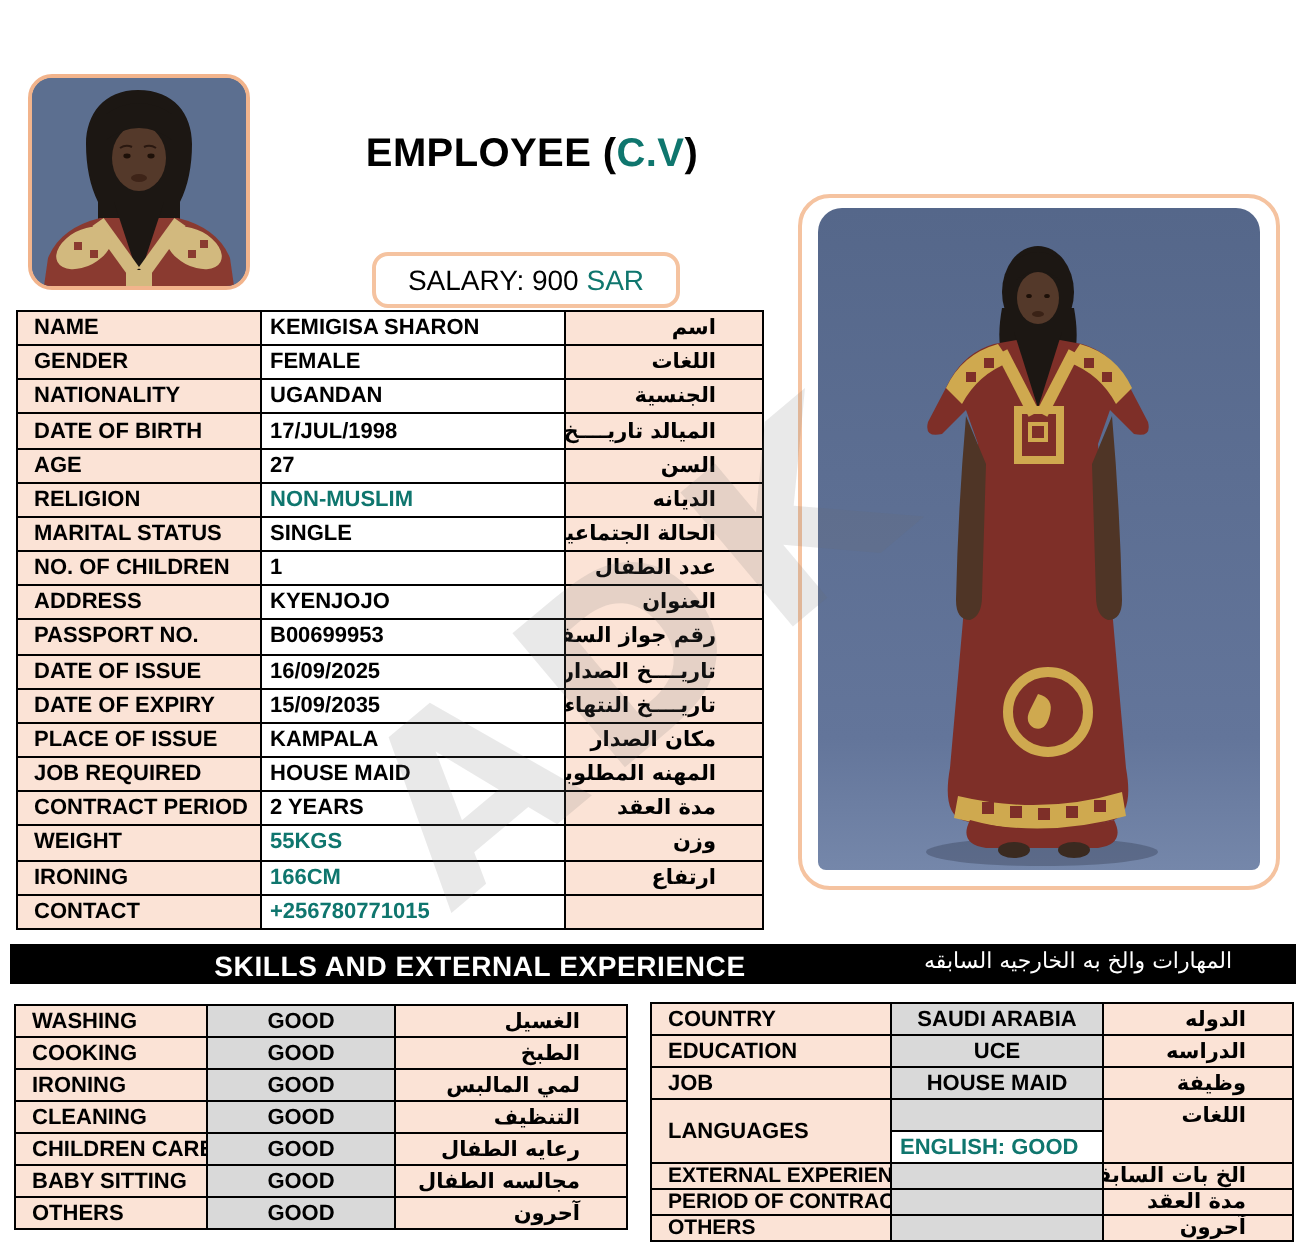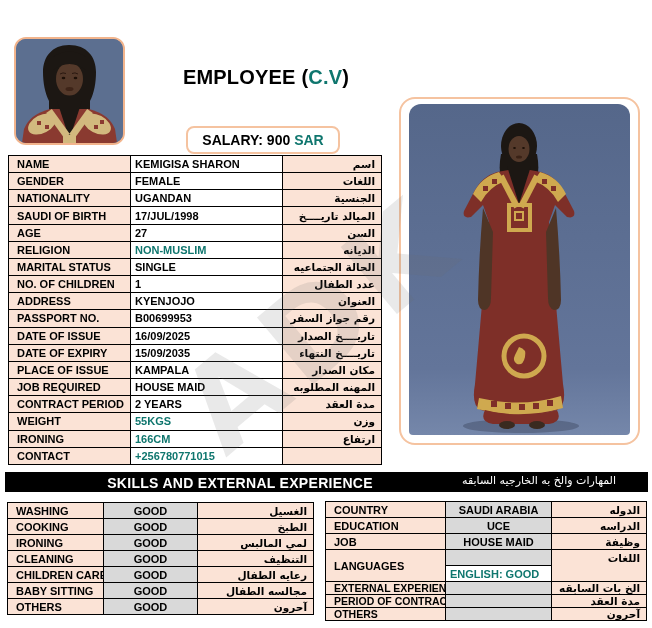--- a/index.html
+++ b/index.html
@@ -8,29 +8,29 @@
   .red{color:#0f766e;}
   
   .headshot-frame{position:absolute;left:14px;top:37px;width:107px;height:104px;
     border:2px solid #f2b48c;border-radius:12px;overflow:hidden;background:#5c6f90;}
   .headshot-frame svg{display:block;}
   
   .title{position:absolute;left:148px;top:66px;width:236px;text-align:center;
     font-size:20px;font-weight:bold;letter-spacing:.2px;}
   .salary-box{position:absolute;left:186px;top:126px;width:150px;height:24px;
     border:2px solid #f5c3a0;border-radius:8px;text-align:center;line-height:24px;
-    font-size:14px;font-weight:bold;background:#fff;}
+    font-size:14px;font-weight:normal;background:#fff;}
   
   table{border-collapse:collapse;position:absolute;table-layout:fixed;}
   td{border:1px solid #000;font-size:11px;font-weight:bold;padding:0 4px;overflow:hidden;white-space:nowrap;}
   td.l{background:#fbe3d6;text-align:left;padding-left:8px;}
   td.v{background:#fff;}
   td.g{background:#d9d9d9;text-align:center;}
   td.a{background:#fbe3d6;text-align:right;direction:rtl;
-       font-family:"DejaVu Sans",sans-serif;font-size:10.5px;padding-right:6px;}
+       font-family:"DejaVu Sans",sans-serif;font-size:10.5px;padding-right:23px;}
   .cv-table{left:8px;top:155px;width:373px;height:310px;border:1.5px solid #000;}
   .cv-table td{height:16px;}
   
   .fullbody-frame{position:absolute;left:399px;top:97px;width:237px;height:344px;
     border:2px solid #f5c3a0;border-radius:16px;background:#fff;
     display:flex;align-items:flex-start;justify-content:center;}
   .fullbody-photo{margin-top:5px;width:221px;height:331px;border-radius:12px 12px 4px 4px;
     overflow:hidden;}
   
   .section-bar{position:absolute;left:5px;top:472px;width:643px;height:20px;background:#000;}
@@ -100,21 +100,21 @@
           <td class="l">GENDER</td>
           <td class="v">FEMALE</td>
           <td class="a">اللغات</td>
         </tr>
     <tr>
           <td class="l">NATIONALITY</td>
           <td class="v">UGANDAN</td>
           <td class="a">الجنسية</td>
         </tr>
     <tr>
-          <td class="l">SAUDI OF BIRTH</td>
+          <td class="l">DATE OF BIRTH</td>
           <td class="v">17/JUL/1998</td>
           <td class="a">الميالد تاريــــخ</td>
         </tr>
     <tr>
           <td class="l">AGE</td>
           <td class="v">27</td>
           <td class="a">السن</td>
         </tr>
     <tr>
           <td class="l">RELIGION</td>

